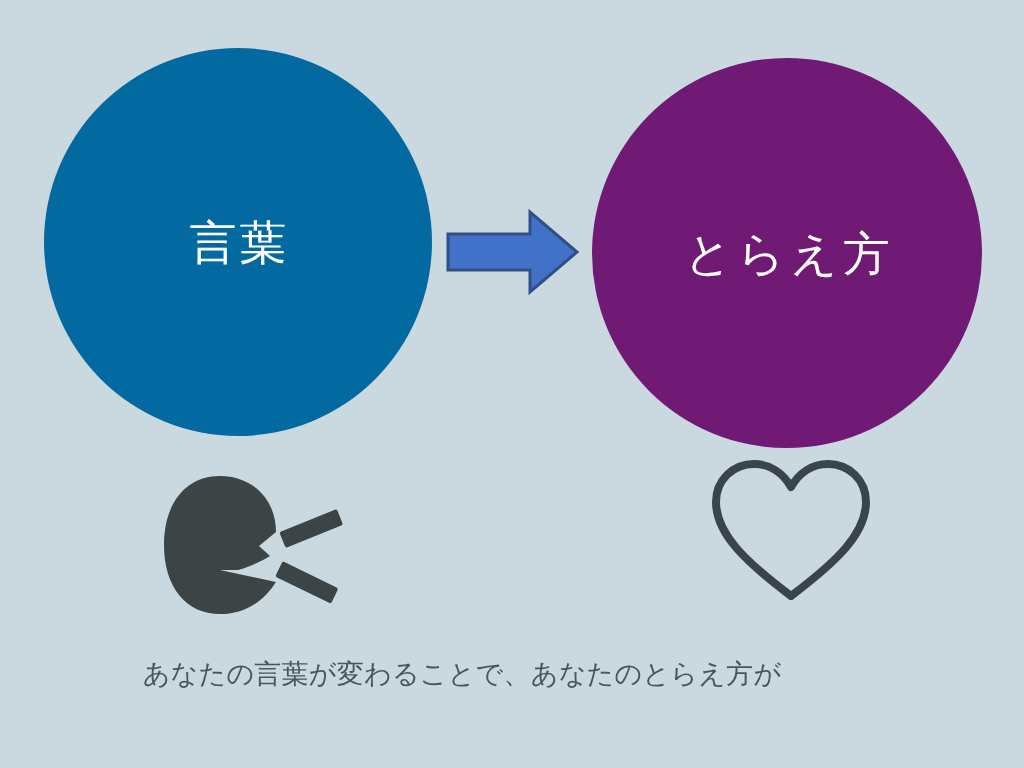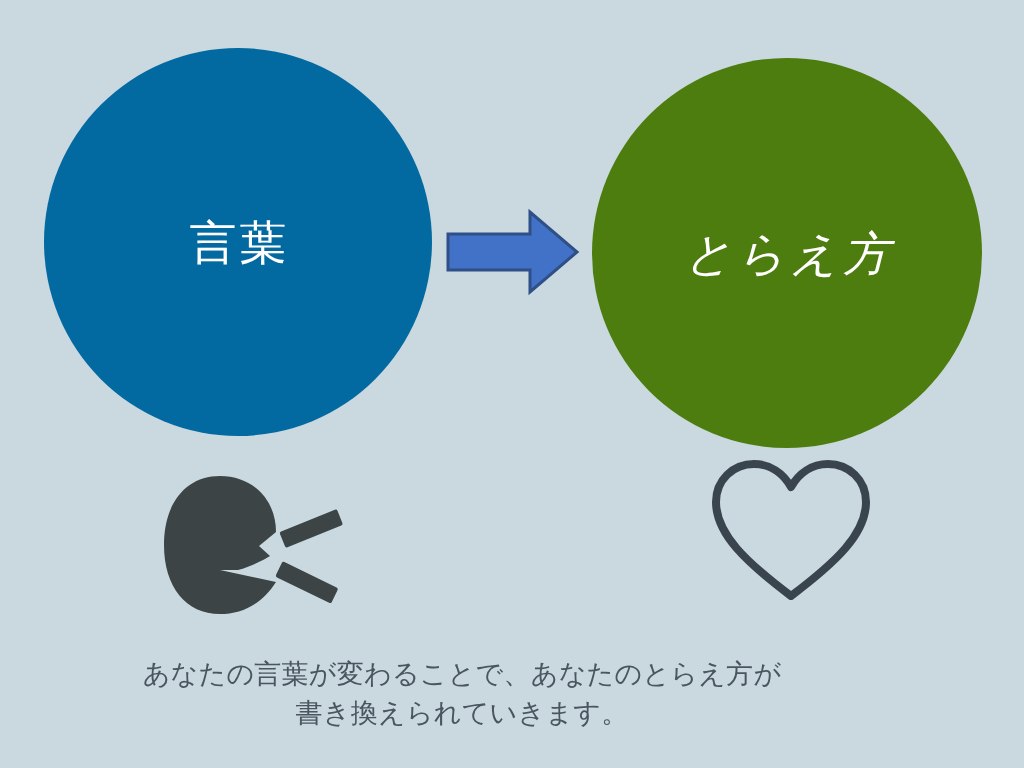--- a/index.html
+++ b/index.html
@@ -35,22 +35,21 @@
     top: 48px;
     width: 388px;
     height: 388px;
     background: #0369a1;
   }
   #circle-perception {
     left: 592px;
     top: 58px;
     width: 390px;
     height: 390px;
-    background: #4d7c0f;
-    font-style: italic;
+    background: #701a75;
   }
   .circle-label {
     color: #ffffff;
     font-size: 46px;
     font-weight: 400;
     letter-spacing: 0.10em;
     line-height: 1;
     white-space: nowrap;
     text-indent: 0.10em;
     user-select: none;
@@ -150,16 +149,15 @@
              C 40 106 10 78 10 46
              C 10 24 27 8 48 8
              C 64 8 77 17 85 31
              C 93 17 106 8 122 8
              C 143 8 160 24 160 46
              C 160 78 130 106 85 140 Z" fill="none" stroke="#3a444f" stroke-width="8" stroke-linejoin="round" stroke-linecap="round"></path>
   </svg>
 
   <div id="caption">
     <span class="caption-line">あなたの言葉が変わることで、あなたのとらえ方が</span>
-    <span class="caption-line">書き換えられていきます。</span>
   </div>
 
 </div>
 
 </body></html>

